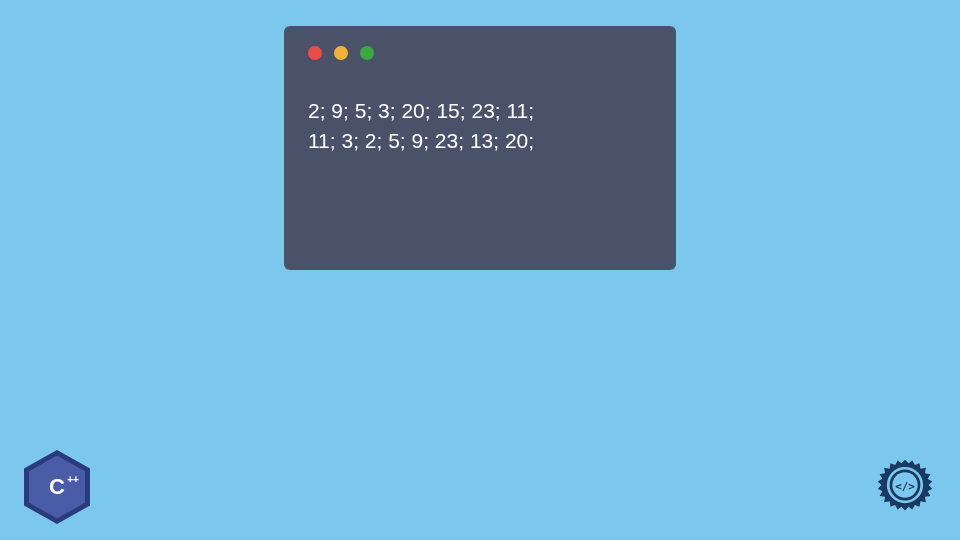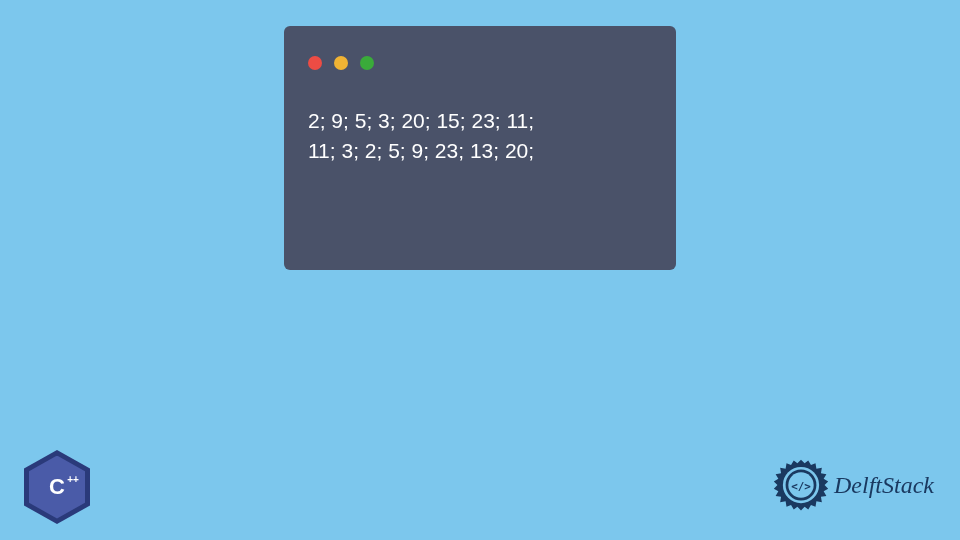--- a/index.html
+++ b/index.html
@@ -16,21 +16,21 @@
       overflow: hidden;
     }
     .terminal {
       position: absolute;
       top: 26px;
       left: 284px;
       width: 392px;
       height: 244px;
       background: #4a5269;
       border-radius: 6px;
-      padding: 30px 24px;
+      padding: 20px 24px;
     }
     .traffic-lights {
       display: flex;
       gap: 12px;
       margin-bottom: 36px;
     }
     .traffic-light {
       width: 14px;
       height: 14px;
       border-radius: 50%;
@@ -140,14 +140,13 @@
     <svg class="gear-svg" viewBox="0 0 64 64">
       <g fill="#1a3960">
         <path d="M32 4 L36 8 L40 5 L43 10 L48 8 L49 14 L55 13 L54 19 L60 20 L57 25 L62 28 L58 32 L62 36 L57 39 L60 44 L54 45 L55 51 L49 50 L48 56 L43 54 L40 59 L36 56 L32 60 L28 56 L24 59 L21 54 L16 56 L15 50 L9 51 L10 45 L4 44 L7 39 L2 36 L6 32 L2 28 L7 25 L4 20 L10 19 L9 13 L15 14 L16 8 L21 10 L24 5 L28 8 Z" fill="#1a3960"></path>
         <circle cx="32" cy="32" r="20" fill="#7cc7ed"></circle>
         <circle cx="32" cy="32" r="17" fill="#1a3960"></circle>
         <circle cx="32" cy="32" r="14" fill="#7cc7ed"></circle>
       </g>
       <text x="32" y="37" text-anchor="middle" fill="#1a3960" font-size="12" font-weight="bold" font-family="monospace">&lt;/&gt;</text>
     </svg>
   </div>
-  <span class="delftstack-text">DelftStack</span>
 </div>
 
 </body></html>

